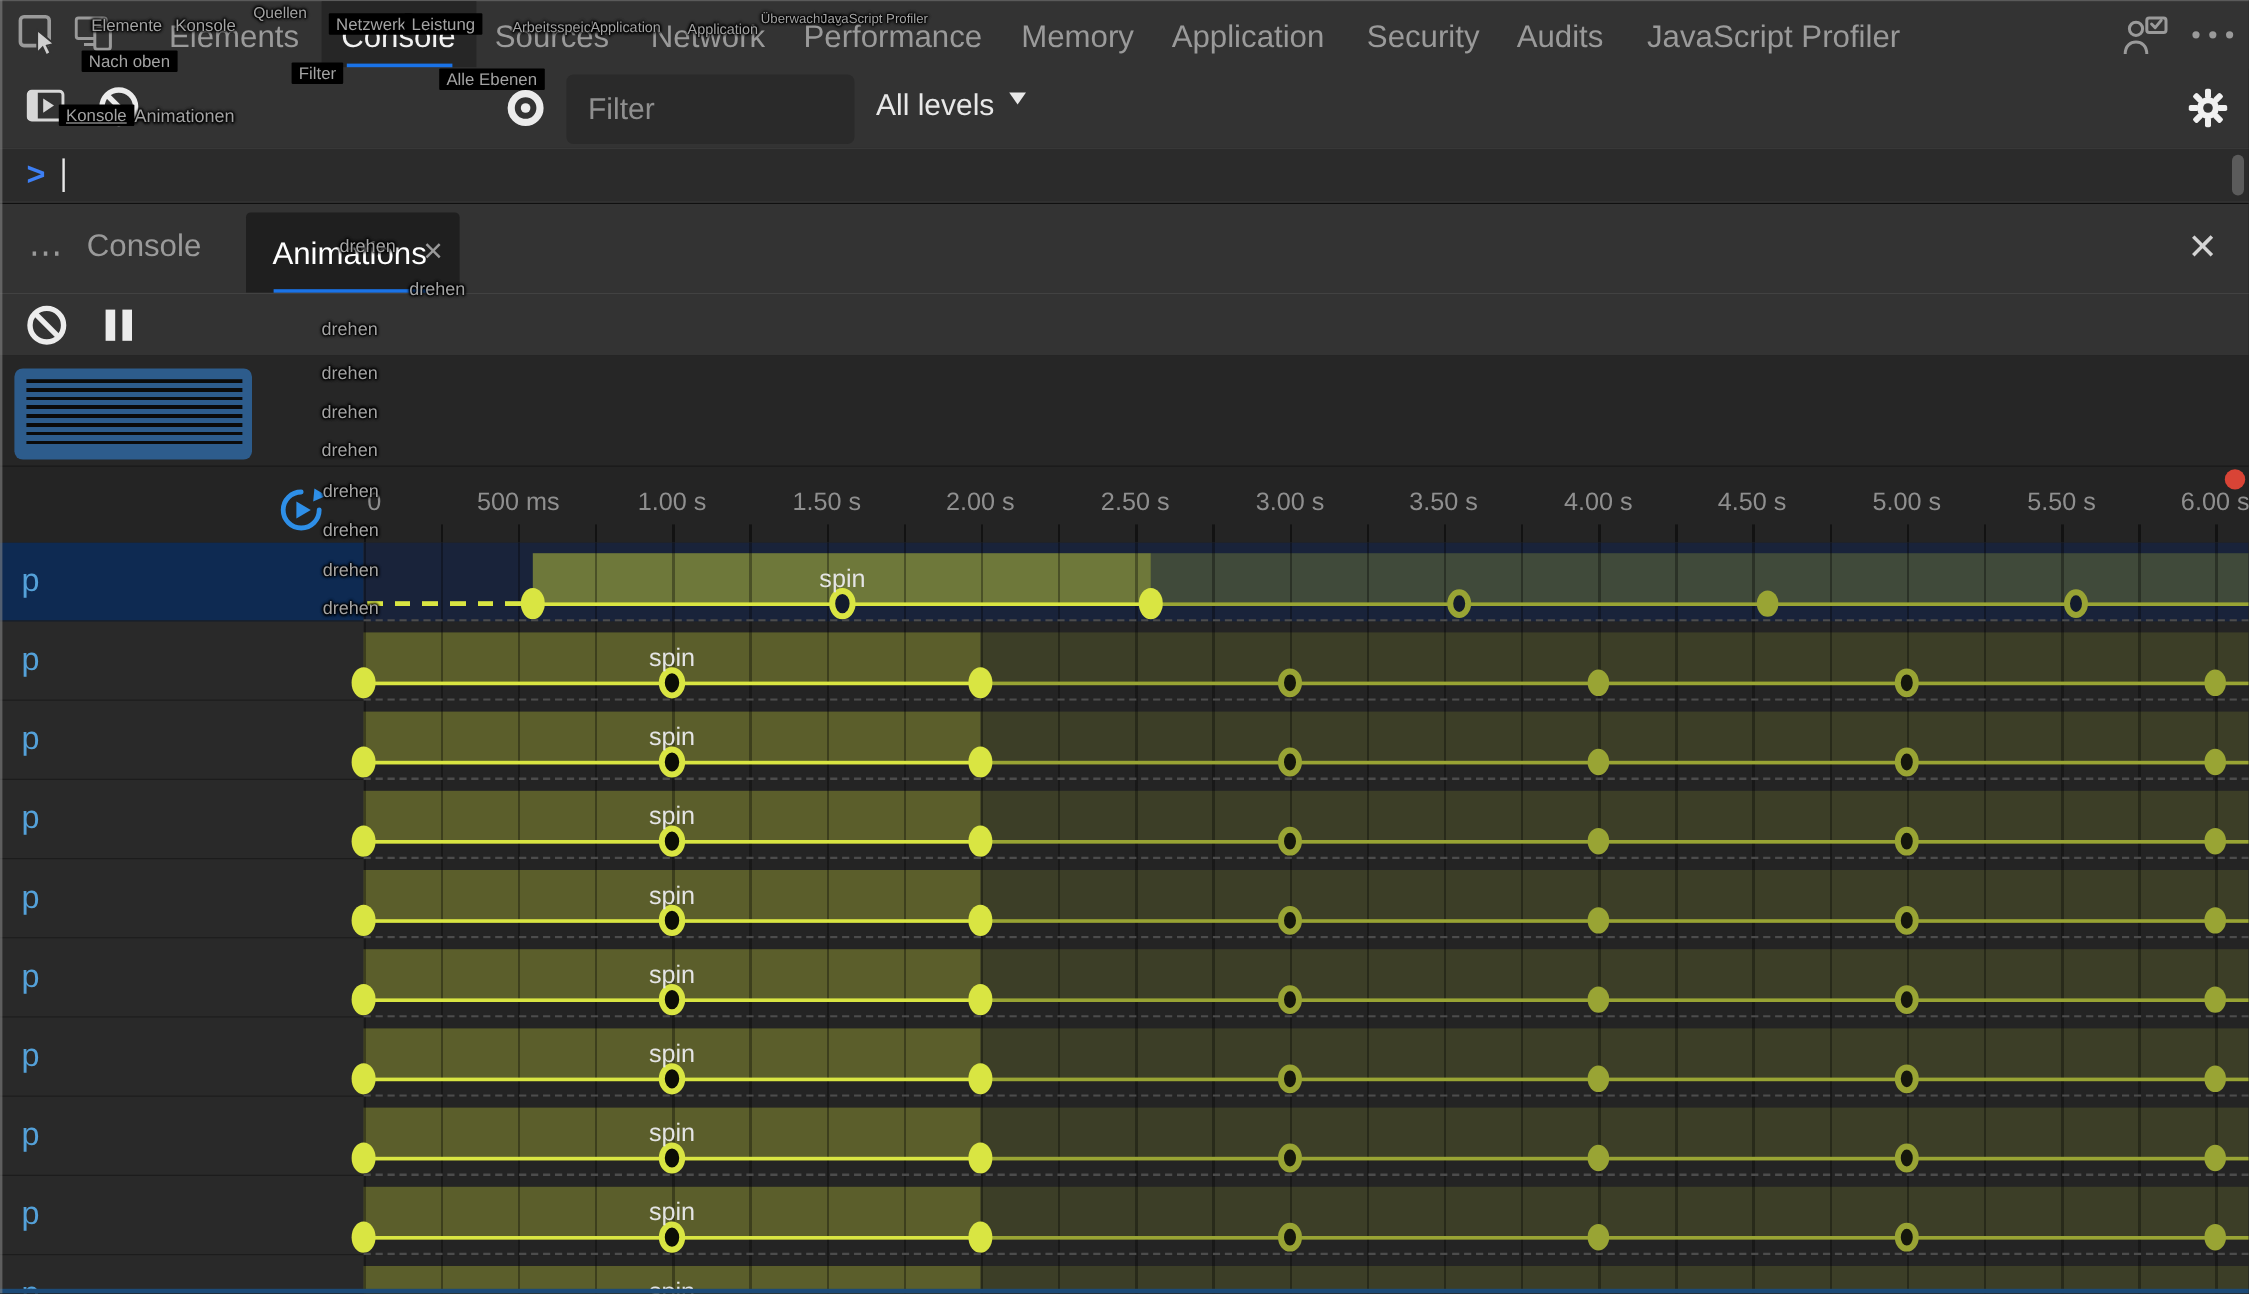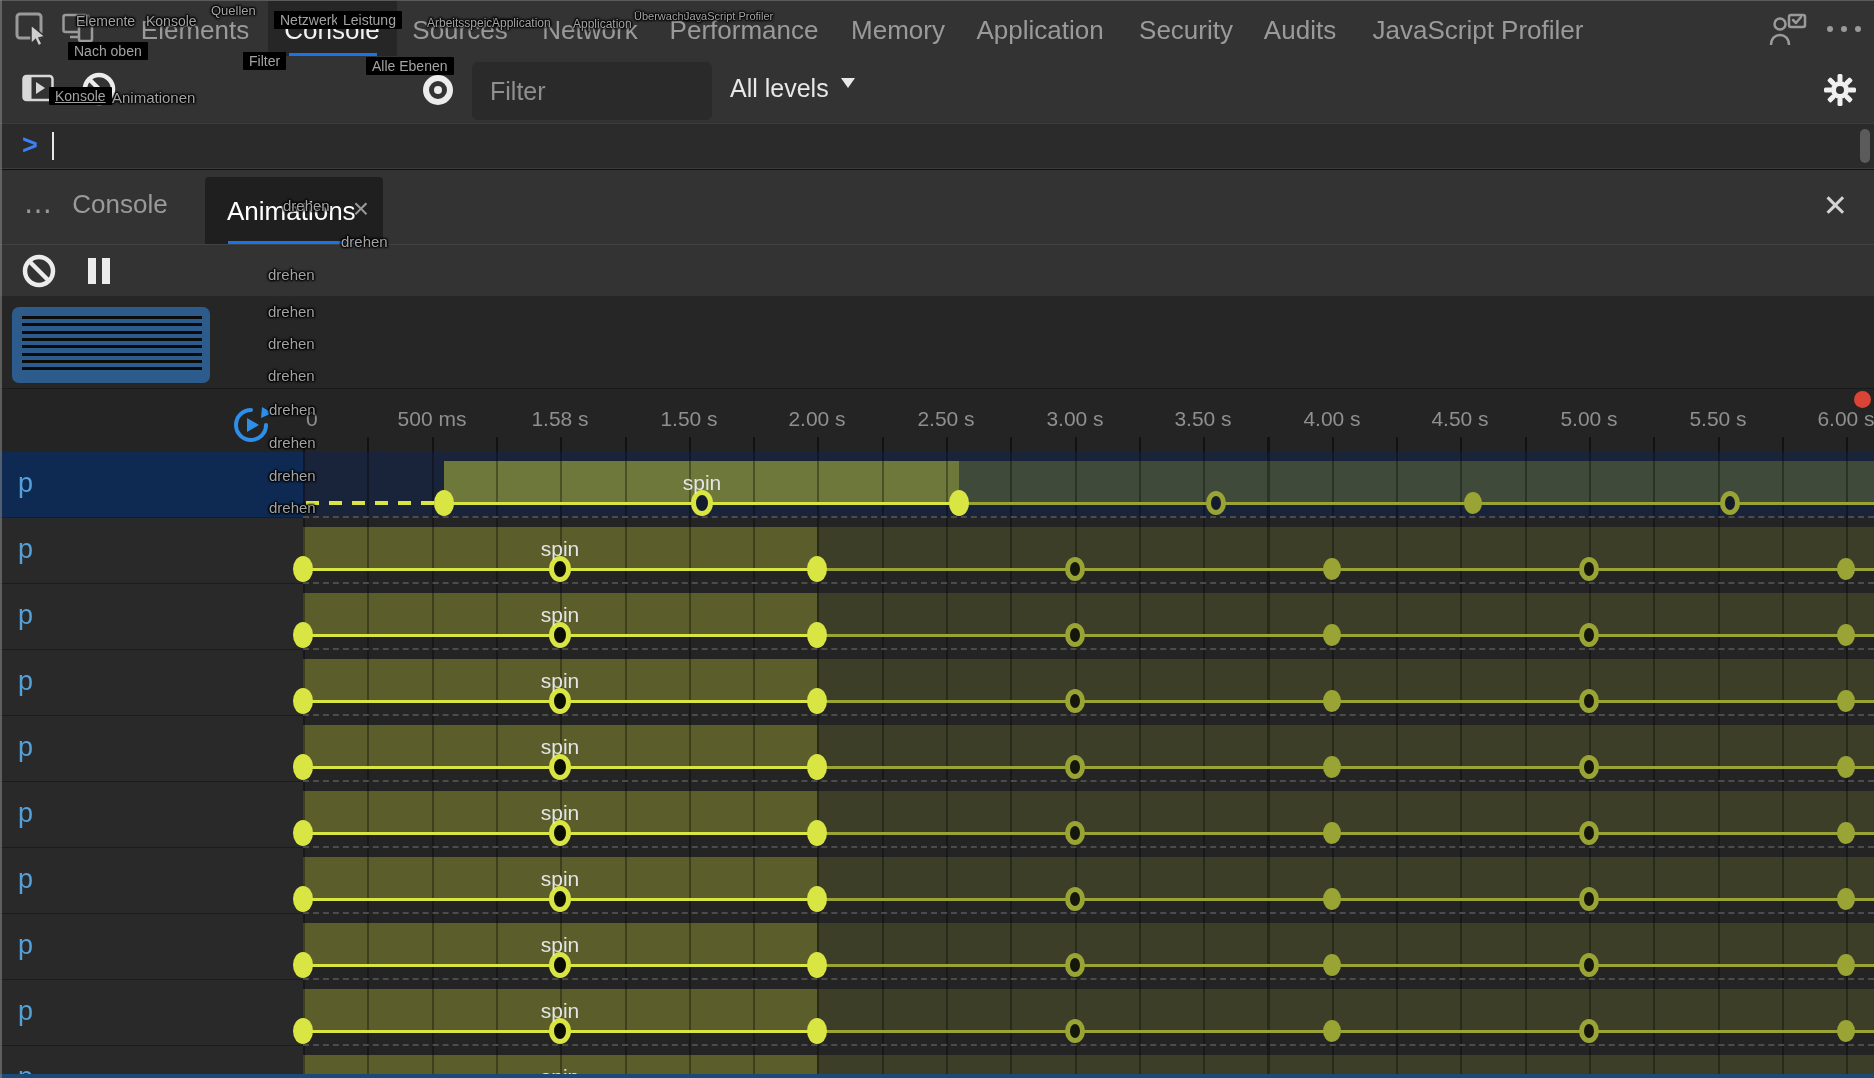--- a/index.html
+++ b/index.html
@@ -224,21 +224,21 @@
   <span class="abs" style="left:232px;top:16px">
     <svg width="38" height="42" viewBox="0 0 38 42">
       <path d="M19 5 a15 15 0 1 0 15 15" fill="none" stroke="#2e8fe8" stroke-width="4" stroke-linecap="round"></path>
       <polygon points="30,2 40,8 29,13" fill="#2e8fe8"></polygon>
       <polygon points="15,13 27,20 15,27" fill="#2e8fe8"></polygon>
     </svg>
   </span>
   <div>
       <span class="grid-label edge" style="left: 306px;">0</span>
       <span class="grid-label" style="left: 432px;">500 ms</span>
-      <span class="grid-label" style="left: 560px;">1.58 s</span>
+      <span class="grid-label" style="left: 560px;">1.00 s</span>
       <span class="grid-label" style="left: 689px;">1.50 s</span>
       <span class="grid-label" style="left: 817px;">2.00 s</span>
       <span class="grid-label" style="left: 946px;">2.50 s</span>
       <span class="grid-label" style="left: 1075px;">3.00 s</span>
       <span class="grid-label" style="left: 1203px;">3.50 s</span>
       <span class="grid-label" style="left: 1332px;">4.00 s</span>
       <span class="grid-label" style="left: 1460px;">4.50 s</span>
       <span class="grid-label" style="left: 1589px;">5.00 s</span>
       <span class="grid-label" style="left: 1718px;">5.50 s</span>
       <span class="grid-label" style="left: 1846px;">6.00 s</span>

